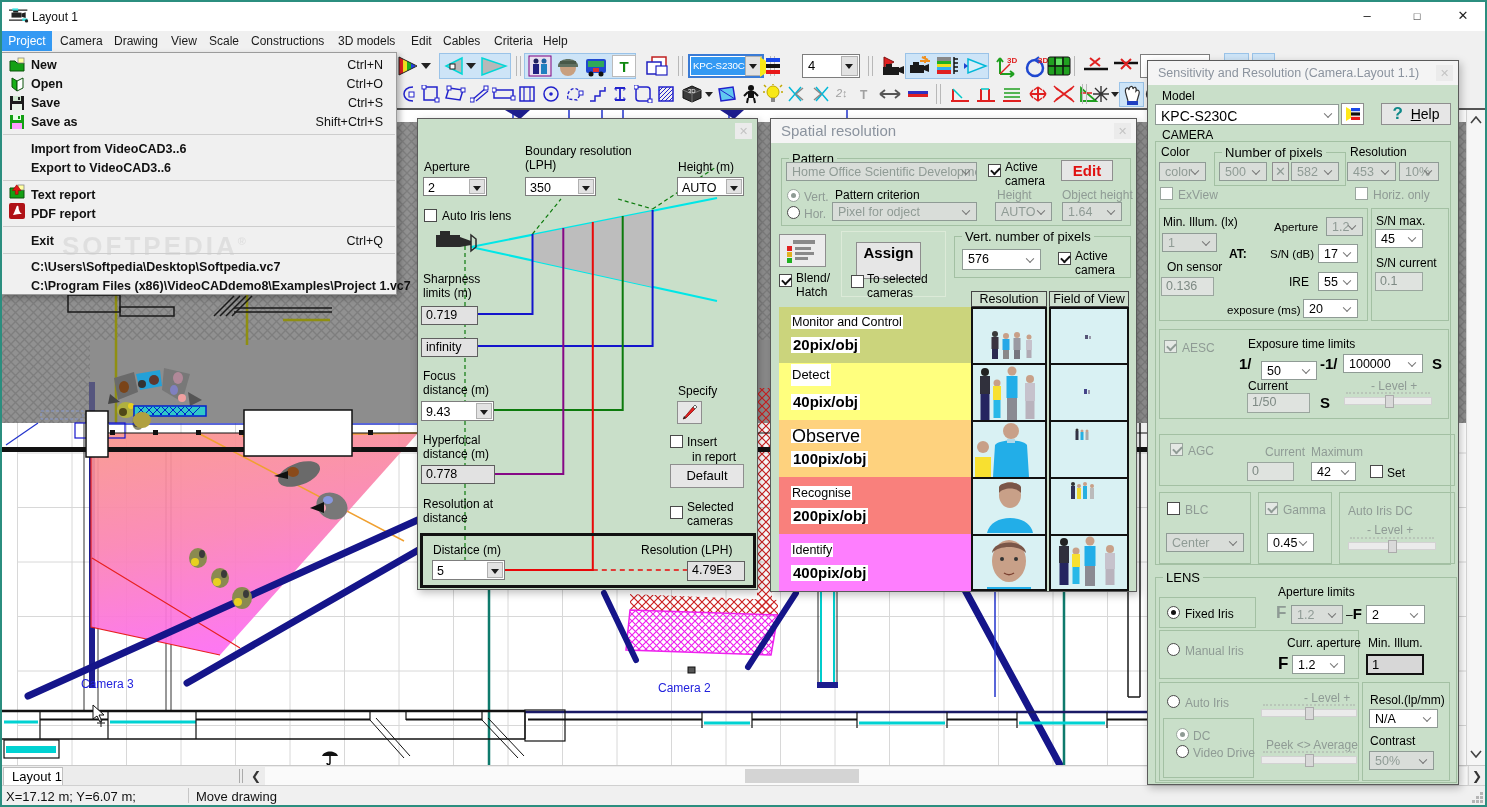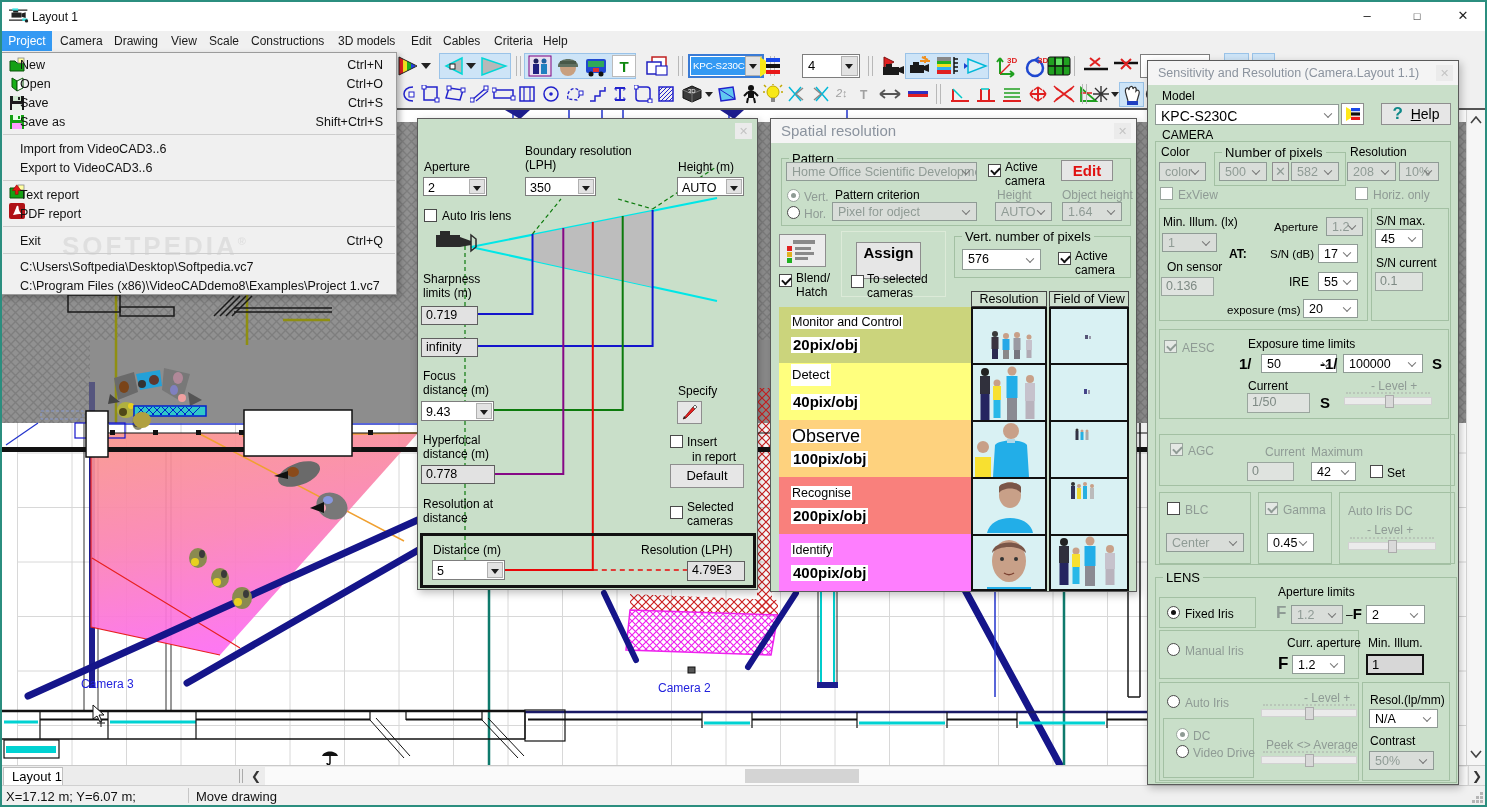--- a/index.html
+++ b/index.html
@@ -16,21 +16,21 @@
 #tb2{position:absolute;left:2px;top:80px;width:1483px;height:30px;background:#f0f0f0;border-bottom:2px solid #555}
 .tsep{position:absolute;top:4px;width:1px;height:20px;background:#b8b8b8}
 .hot{background:#cde4f7;border:1px solid #9ac3e8}
 #canvas{position:absolute;left:2px;top:110px;width:1464px;height:655px;background:#fff;overflow:hidden}
 #vscroll{position:absolute;left:1466px;top:110px;width:19px;height:655px;background:#f6f6f6;border-left:1px solid #d5d5d5}
 #tabbar{position:absolute;left:2px;top:765px;width:1483px;height:20px;background:#ececec;border-top:1px solid #c9c9c9}
 #statusbar{position:absolute;left:2px;top:785px;width:1483px;height:20px;background:#f0f0f0;border-top:1px solid #d0d0d0;font-size:13px;color:#111}
 
 #mdrop{position:absolute;left:1px;top:52px;width:396px;height:243px;background:#f0f0f0;border:1px solid #9b9b9b;box-shadow:3px 3px 6px rgba(0,0,0,.28);z-index:50}
 #mdrop .mi{position:absolute;left:0;width:100%;height:19px;font-size:12.5px;color:#111;line-height:19px}
-#mdrop .mi b{position:absolute;left:18px;font-weight:normal;white-space:nowrap}
+#mdrop .mi b{position:absolute;left:29px;font-weight:bold;white-space:nowrap}
 #mdrop .mi i{position:absolute;right:13px;font-style:normal}
 #mdrop .sep{position:absolute;left:1px;right:1px;height:1px;background:#cdcdcd}
 .mico{position:absolute;left:7px;width:16px;height:16px}
 
 .dlg{position:absolute;border:1px solid #5a5a5a;background:#c9dfc9;box-shadow:2px 3px 8px rgba(0,0,0,.25);z-index:20}
 .tbar{position:absolute;left:0;top:0;right:0;height:24px;background:#f4f4f4;color:#8b939e;font-size:15px;line-height:24px;padding-left:10px;white-space:nowrap}
 .cls{position:absolute;top:4px;right:5px;width:17px;height:16px;background:#ebebeb;color:#c4c4c4;font-size:11px;text-align:center;line-height:16px}
 .l{position:absolute;font-size:12px;color:#000;white-space:nowrap;line-height:14px}
 .ld{position:absolute;font-size:12px;color:#8f9b95;white-space:nowrap;line-height:14px}
 .cc{position:absolute;background:#fff;border:1px solid #7d7d7d;font-size:13px}
@@ -891,21 +891,21 @@
  <div class="gb" style="left:7px;top:80px;width:296px;height:424px"></div>
  <div class="l" style="left:13px;top:84px">Color</div>
  <div class="fc dis" style="left:11px;top:101px;width:47px;height:19px">color</div>
  <div class="gb" style="left:66px;top:91px;width:132px;height:34px">
       <span>Number of pixels</span>
     </div>
  <div class="fc dis" style="left:71px;top:101px;width:48px;height:19px">500</div>
  <div class="bt" style="left:124px;top:101px;width:17px;height:19px;background:#d9ddd9;color:#8f9b95;line-height:17px">✕</div>
  <div class="fc dis" style="left:143px;top:101px;width:48px;height:19px">582</div>
  <div class="l" style="left:202px;top:84px">Resolution</div>
- <div class="fc dis" style="left:199px;top:101px;width:49px;height:19px">208</div>
+ <div class="fc dis" style="left:199px;top:101px;width:49px;height:19px">453</div>
  <div class="fc dis" style="left:251px;top:101px;width:40px;height:19px">10%</div>
  <div class="cb" style="left:12px;top:126px;border-color:#9aa69e"></div>
     <div class="ld" style="left:30px;top:127px">ExView</div>
  <div class="cb" style="left:207px;top:126px;border-color:#9aa69e"></div>
     <div class="ld" style="left:225px;top:127px">Horiz. only</div>
  <div class="gb" style="left:11px;top:147px;width:209px;height:113px"></div>
  <div class="l" style="left:15px;top:154px">Min. Illum. (lx)</div>
  <div class="fc dis" style="left:14px;top:172px;width:55px;height:19px">1</div>
  <div class="l" style="left:126px;top:159px;font-size:11.5px">Aperture</div>
  <div class="fc dis" style="left:178px;top:156px;width:37px;height:19px">1.2</div>
@@ -921,21 +921,21 @@
  <div class="gb" style="left:223px;top:147px;width:78px;height:113px"></div>
  <div class="l" style="left:228px;top:153px">S/N max.</div>
  <div class="fc" style="left:227px;top:168px;width:48px;height:19px">45</div>
  <div class="l" style="left:228px;top:195px">S/N current</div>
  <div class="tb dis" style="left:227px;top:211px;width:48px;height:19px">0.1</div>
  <div class="gb" style="left:11px;top:268px;width:290px;height:90px"></div>
  <div class="cb don" style="left:16px;top:279px"></div>
     <div class="ld" style="left:34px;top:280px">AESC</div>
  <div class="l" style="left:100px;top:276px">Exposure time limits</div>
  <div class="l" style="left:91px;top:296px;font-weight:bold;font-size:15px">1/</div>
- <div class="fc" style="left:113px;top:293px;width:76px;height:19px">50</div>
+ <div class="fc" style="left:113px;top:300px;width:56px;height:19px">50</div>
  <div class="l" style="left:172px;top:296px;font-weight:bold;font-size:15px">-1/</div>
  <div class="fc" style="left:195px;top:293px;width:80px;height:19px">100000</div>
  <div class="l" style="left:284px;top:296px;font-weight:bold;font-size:15px">S</div>
  <div class="l" style="left:100px;top:318px">Current</div>
  <div class="tb dis" style="left:99px;top:332px;width:63px;height:20px">1/50</div>
  <div class="l" style="left:172px;top:335px;font-weight:bold;font-size:15px">S</div>
  <div class="ld" style="left:223px;top:318px">- Level +</div>
  <div class="sl" style="left:196px;top:331px;width:88px;height:20px">
       <div class="tk"></div>
       <div class="tr"></div>

